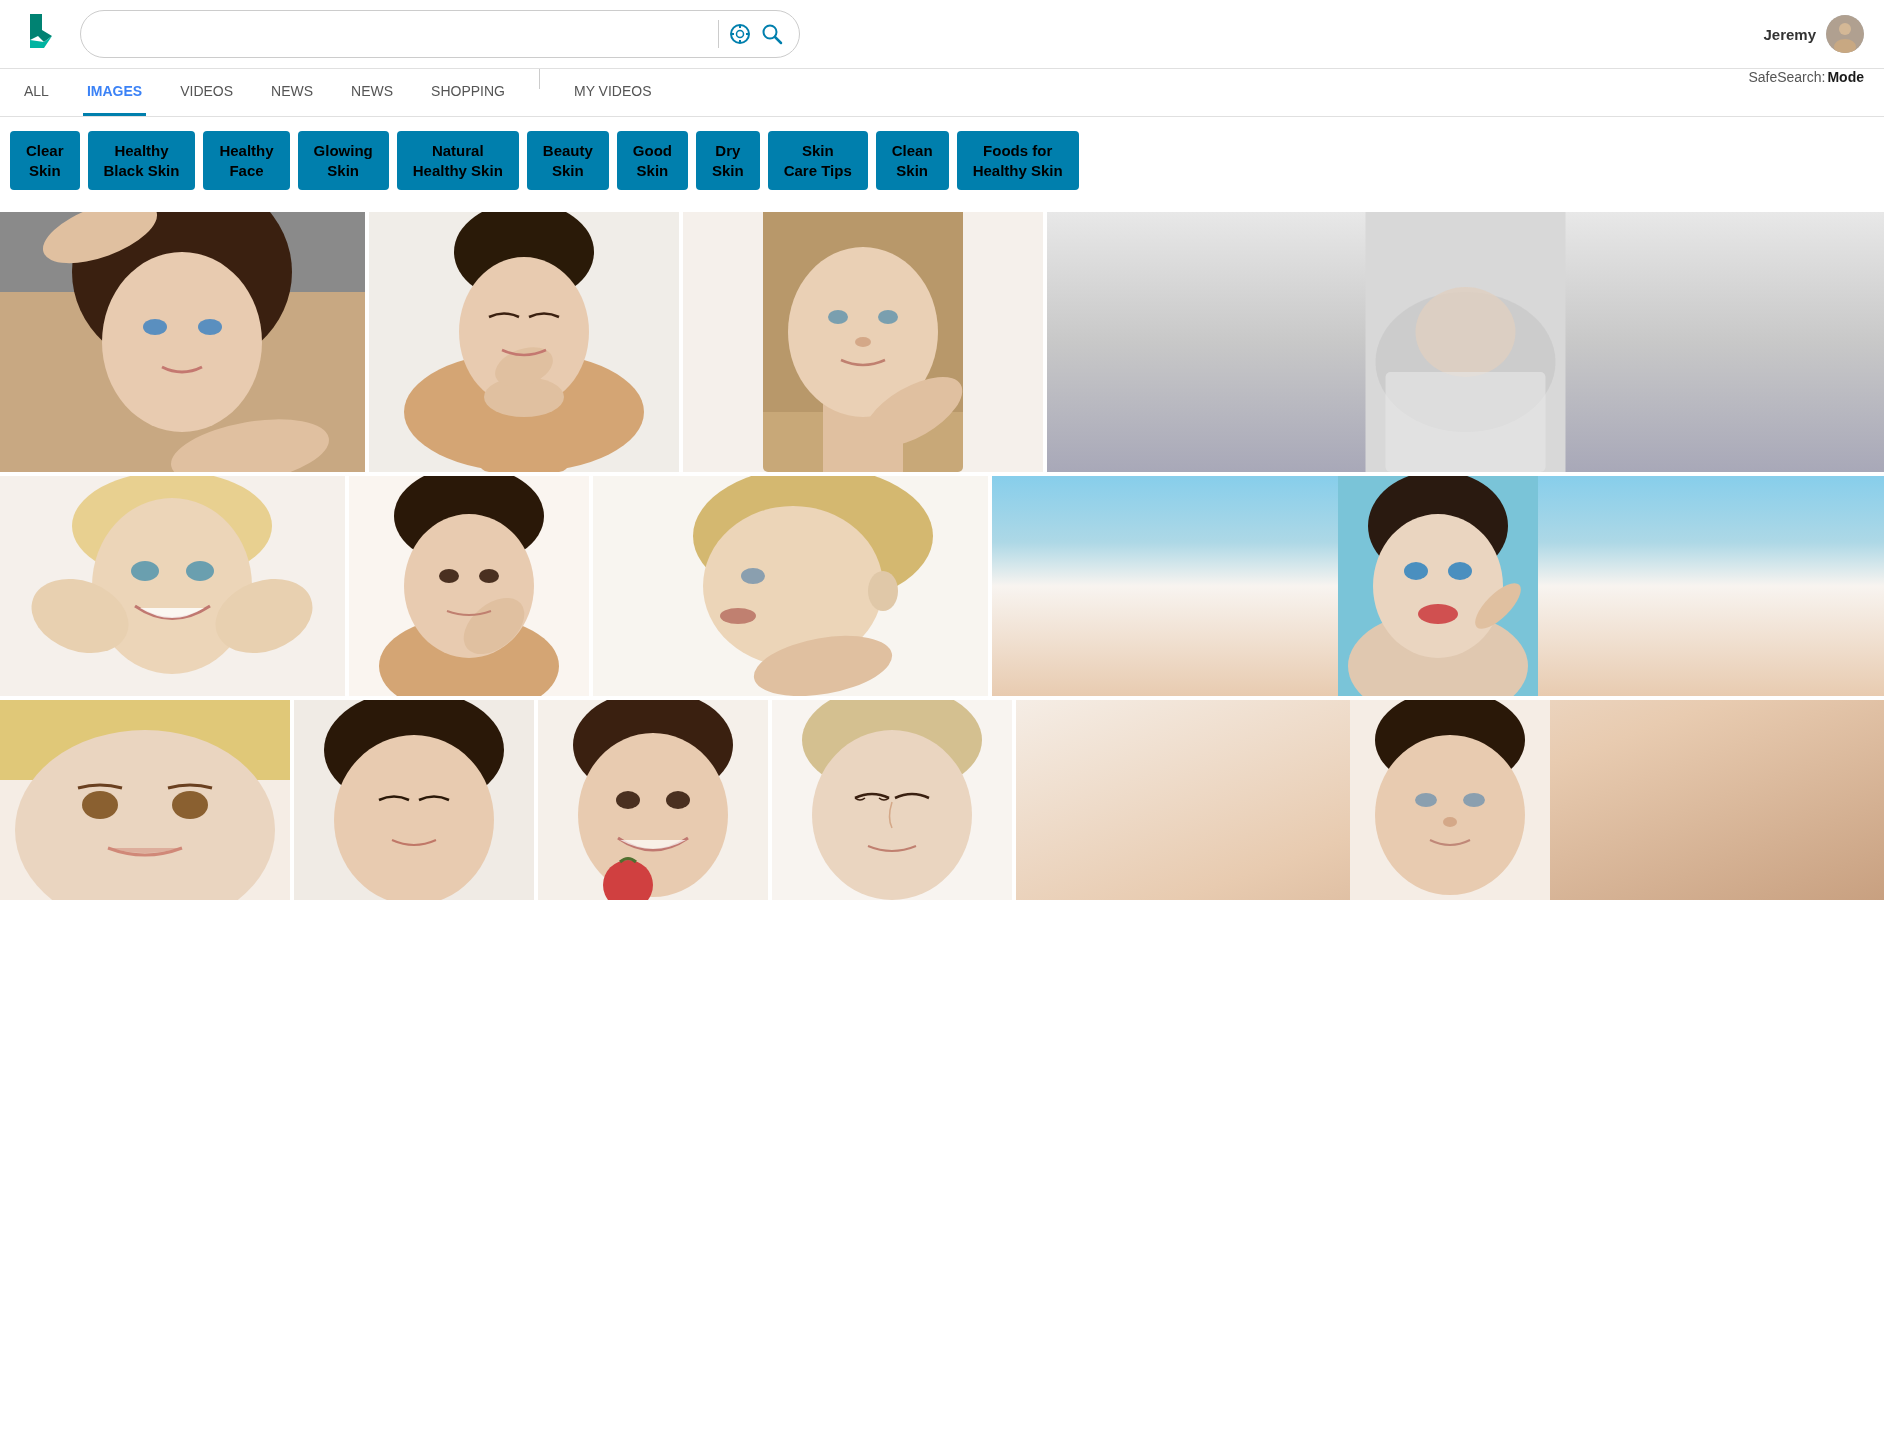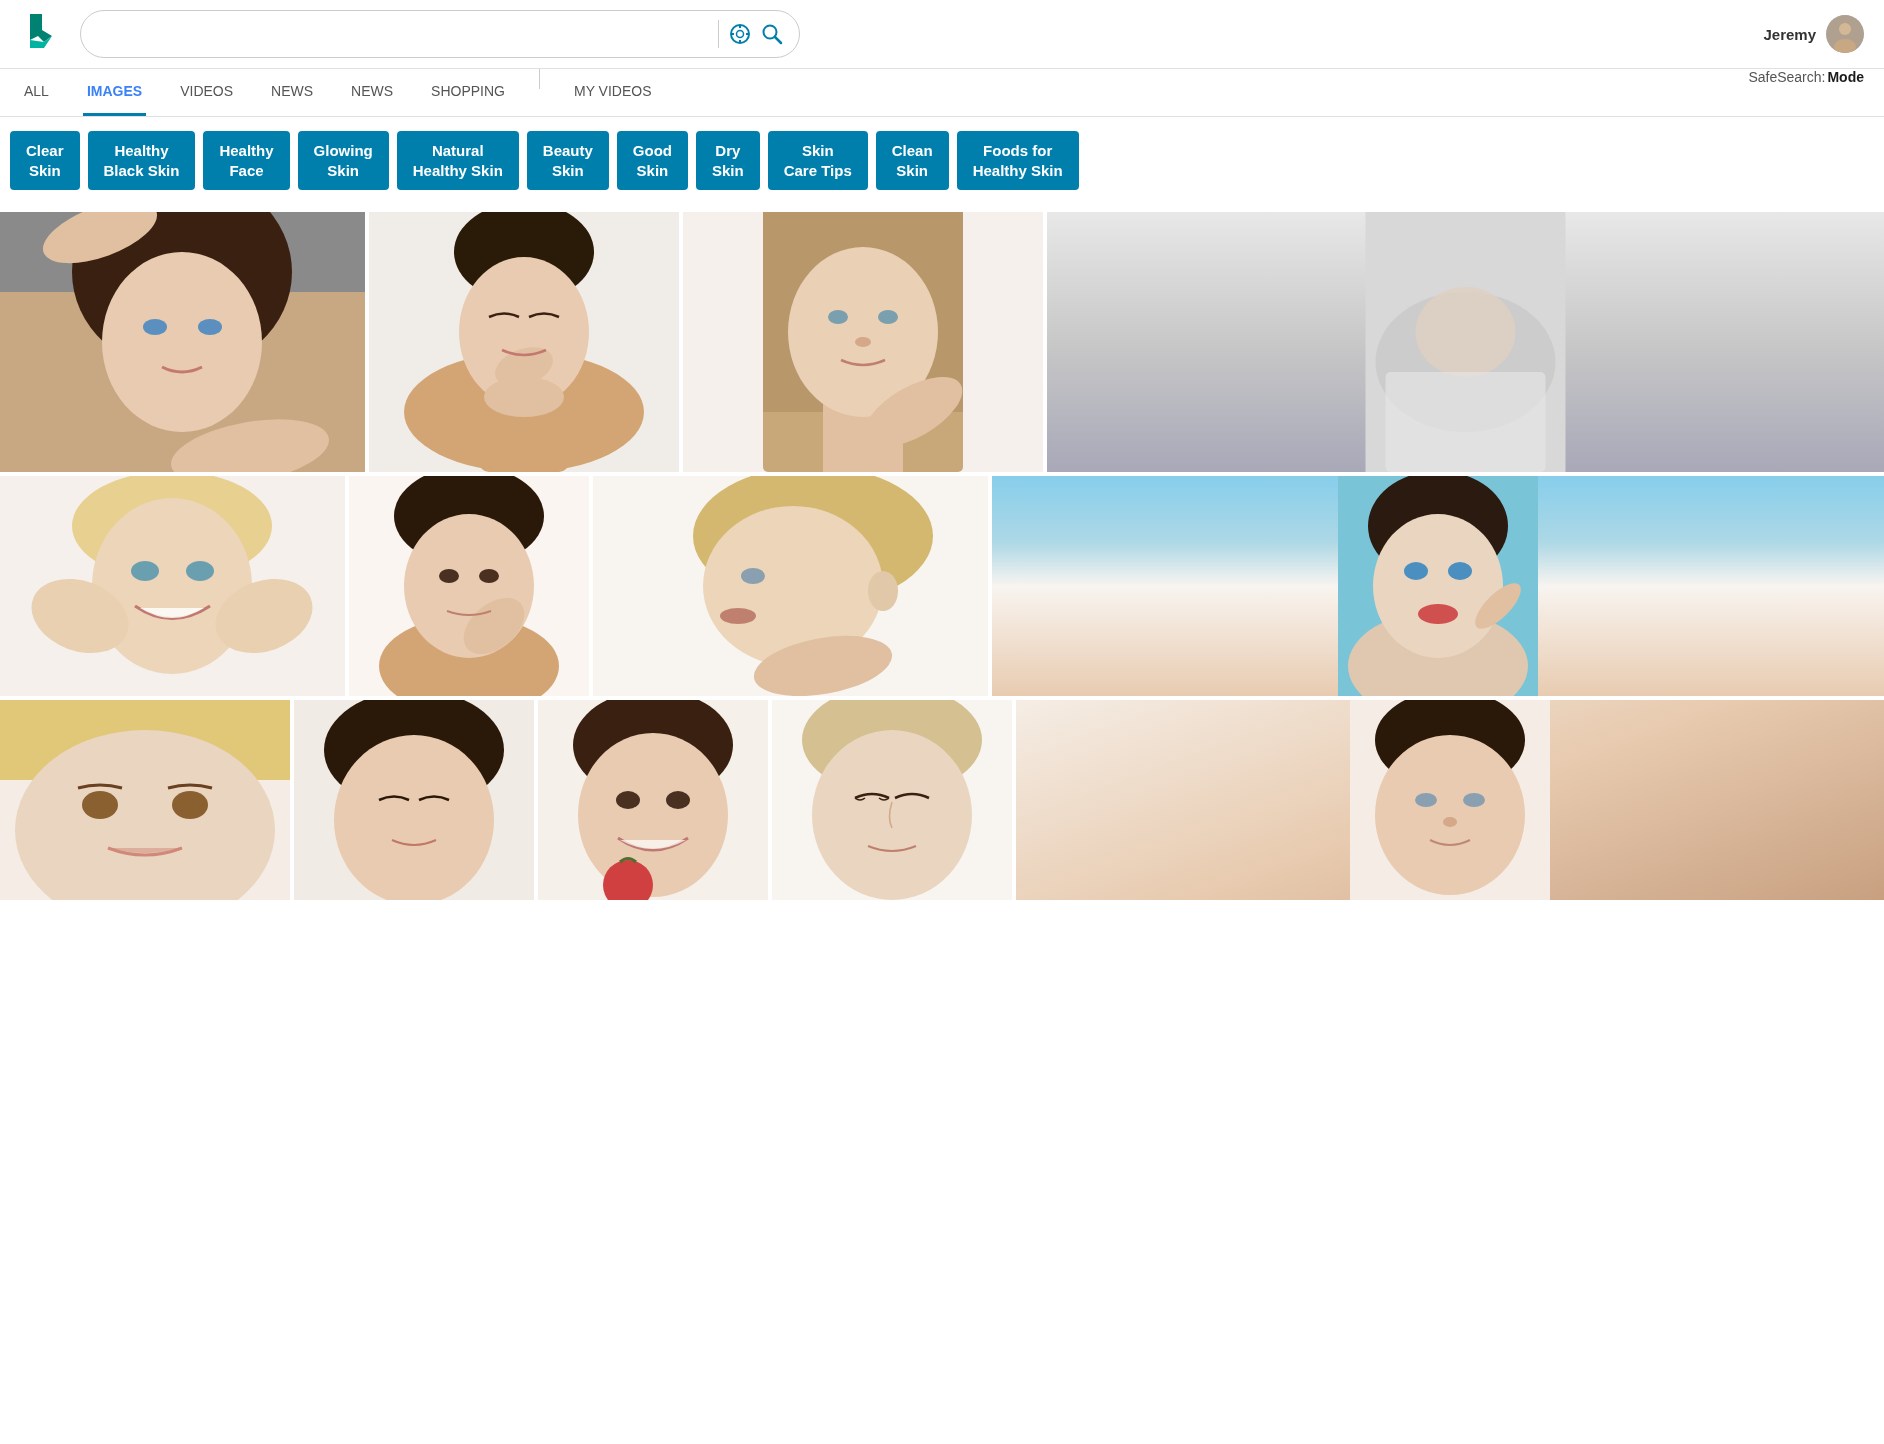--- a/index.html
+++ b/index.html
@@ -126,21 +126,21 @@
       display: flex;
       align-items: center;
       padding: 14px 10px;
       gap: 8px;
       flex-wrap: nowrap;
       overflow-x: auto;
       background: #fff;
     }
     .chip {
       background: #007fad;
-      color: #ffffff;
+      color: #000000;
       border: none;
       border-radius: 4px;
       padding: 10px 16px;
       font-size: 15px;
       font-weight: 600;
       cursor: pointer;
       white-space: nowrap;
       line-height: 1.3;
       text-align: center;
     }

